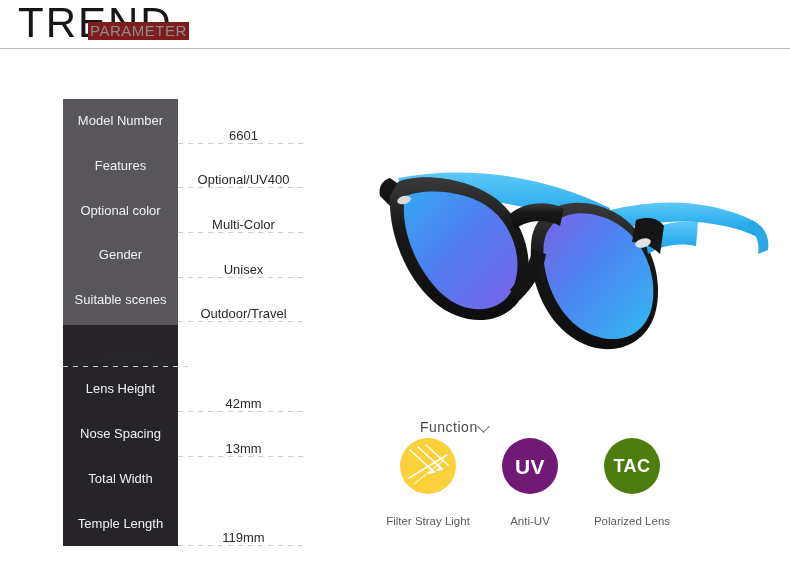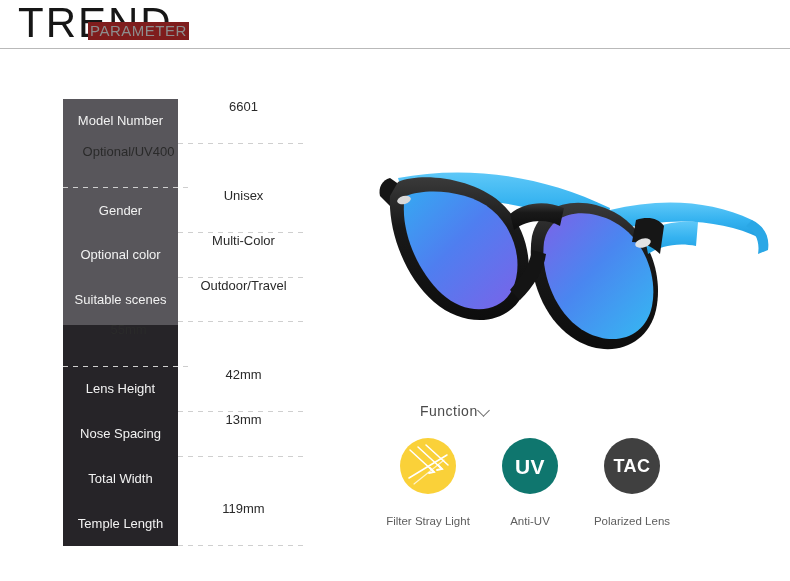--- a/index.html
+++ b/index.html
@@ -104,21 +104,21 @@
     color: #f2f2f2;
     line-height: 16px;
     z-index: 2;
     position: relative;
   }
   .spec-value-cell {
     position: relative;
     width: 131px;
     height: 44.7px;
     display: flex;
-    align-items: flex-start;
+    align-items: flex-end;
     justify-content: center;
   }
   .spec-value {
     font-size: 13px;
     color: #2a2a2a;
     text-align: center;
     line-height: 16px;
     white-space: nowrap;
   }
   .spec-value-cell::after {
@@ -147,21 +147,21 @@
   .function-section {
     position: absolute;
     left: 380px;
     top: 398px;
     width: 300px;
     height: 140px;
   }
   .function-head {
     position: absolute;
     left: 40px;
-    top: 5px;
+    top: 21px;
     display: flex;
     align-items: center;
   }
   .function-title {
     font-size: 14px;
     color: #4a4a4a;
     letter-spacing: 0.5px;
   }
   .chevron-down {
     display: inline-block;
@@ -242,34 +242,35 @@
       <div class="spec-labels-bottom"></div>
     </div>
     <div class="spec-rows" id="spec-rows">
         <div class="spec-row">
           <div class="spec-label">Model Number</div>
           <div class="spec-value-cell">
             <div class="spec-value">6601</div>
           </div>
         </div>
         <div class="spec-row">
+          <div class="spec-label">Features</div>
           <div class="spec-value-cell">
             <div class="spec-value">Optional/UV400</div>
           </div>
         </div>
         <div class="spec-row">
+          <div class="spec-label">Optional color</div>
+          <div class="spec-value-cell">
+            <div class="spec-value">Multi-Color</div>
+          </div>
+        </div>
+        <div class="spec-row">
           <div class="spec-label">Gender</div>
           <div class="spec-value-cell">
             <div class="spec-value">Unisex</div>
-          </div>
-        </div>
-        <div class="spec-row">
-          <div class="spec-label">Optional color</div>
-          <div class="spec-value-cell">
-            <div class="spec-value">Multi-Color</div>
           </div>
         </div>
         <div class="spec-row">
           <div class="spec-label">Suitable scenes</div>
           <div class="spec-value-cell">
             <div class="spec-value">Outdoor/Travel</div>
           </div>
         </div>
         <div class="spec-row">
           <div class="spec-value-cell">
@@ -381,27 +382,27 @@
                 <line x1="9" y1="40" x2="47" y2="17"></line>
                 <path d="M30 30 L34 34 L29 35" stroke-width="1.8"></path>
                 <path d="M38 27 L42 31 L37 32" stroke-width="1.8"></path>
                 <line x1="14" y1="46" x2="44" y2="22" stroke-width="1.2" opacity="0.75"></line>
               </g>
             </svg>
           </div>
           <div class="feature-caption">Filter Stray Light</div>
         </div>
         <div class="feature">
-          <div class="feature-circle" style="background: #0f766e;">
+          <div class="feature-circle" style="background: #701a75;">
             <span class="feature-text">UV</span>
           </div>
           <div class="feature-caption">Anti-UV</div>
         </div>
         <div class="feature">
-          <div class="feature-circle" style="background: #404040;">
+          <div class="feature-circle" style="background: #4d7c0f;">
             <span class="feature-text small">TAC</span>
           </div>
           <div class="feature-caption">Polarized Lens</div>
         </div>
       </div>
   </div>
 
 </div>
 
 </body></html>

